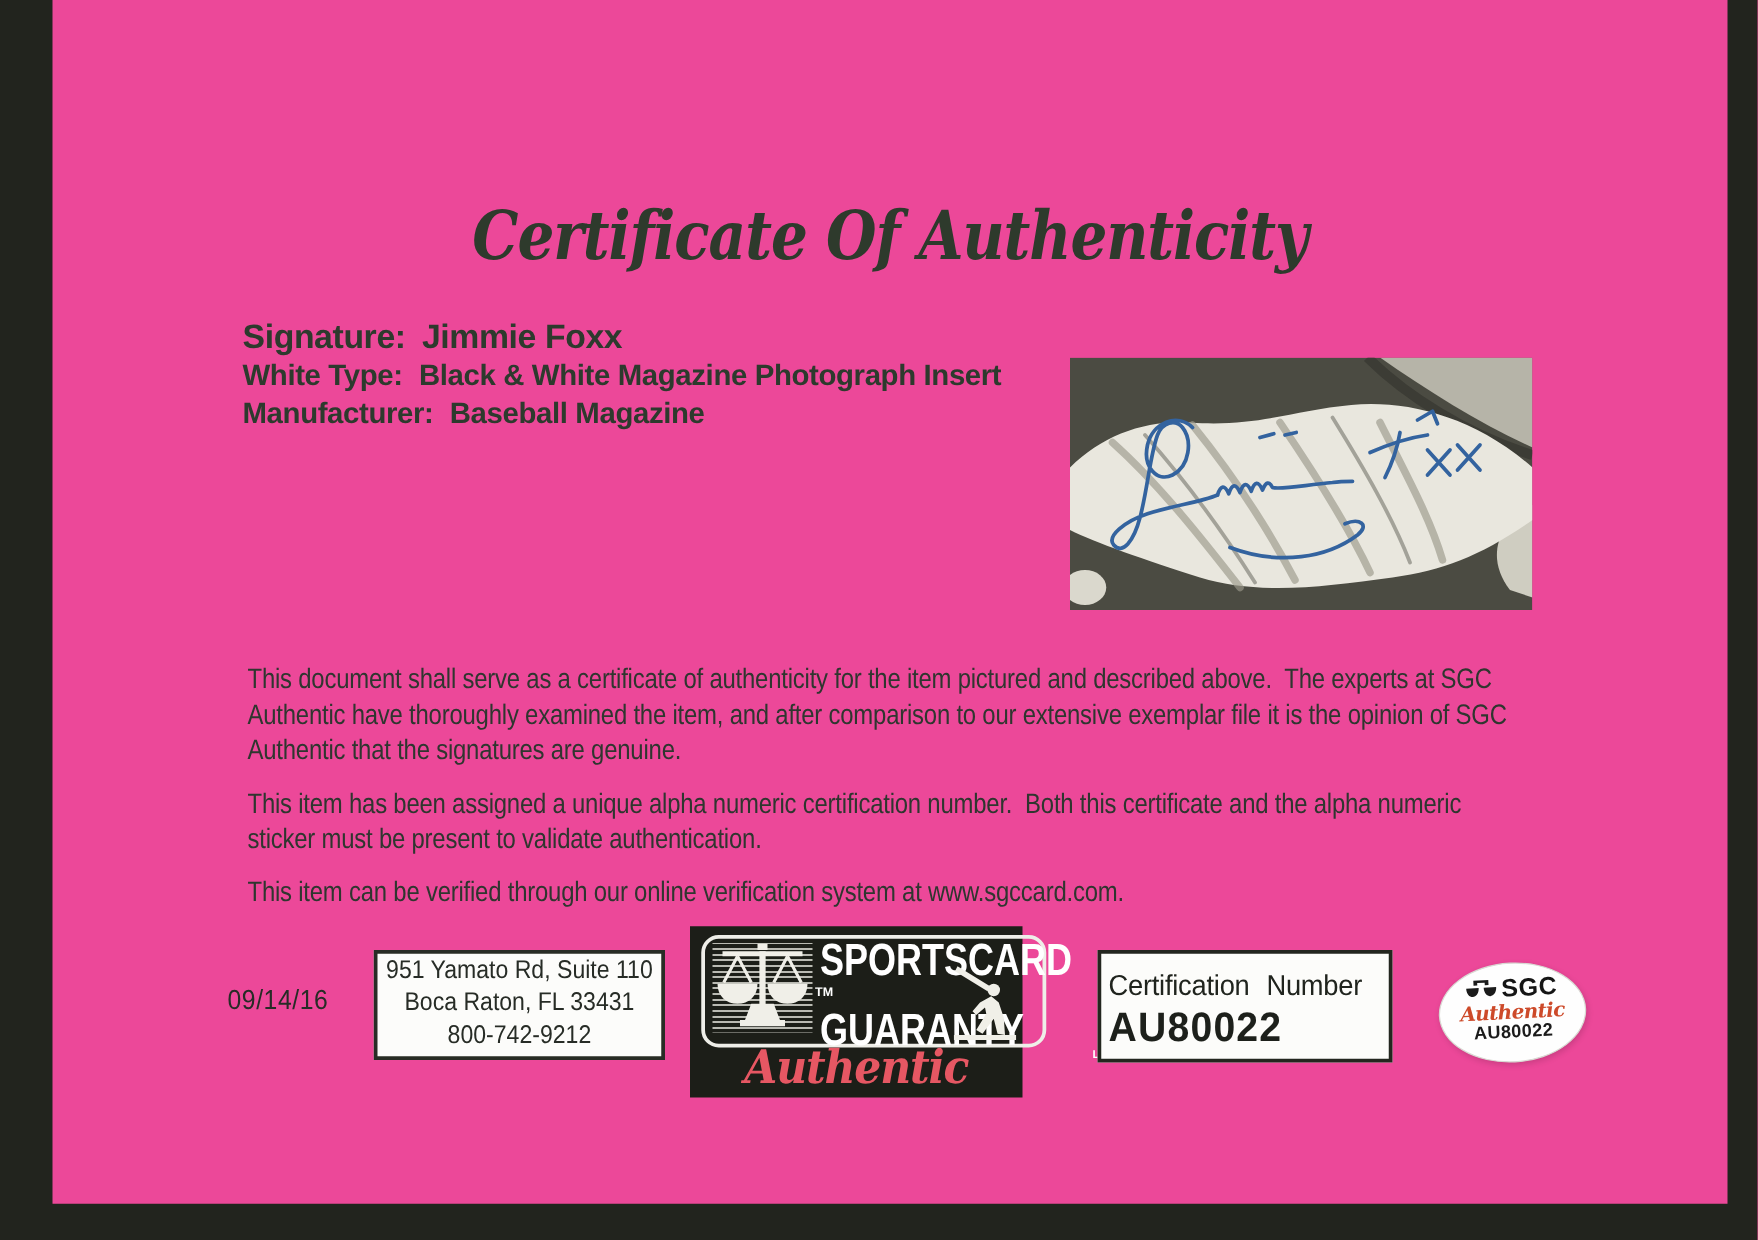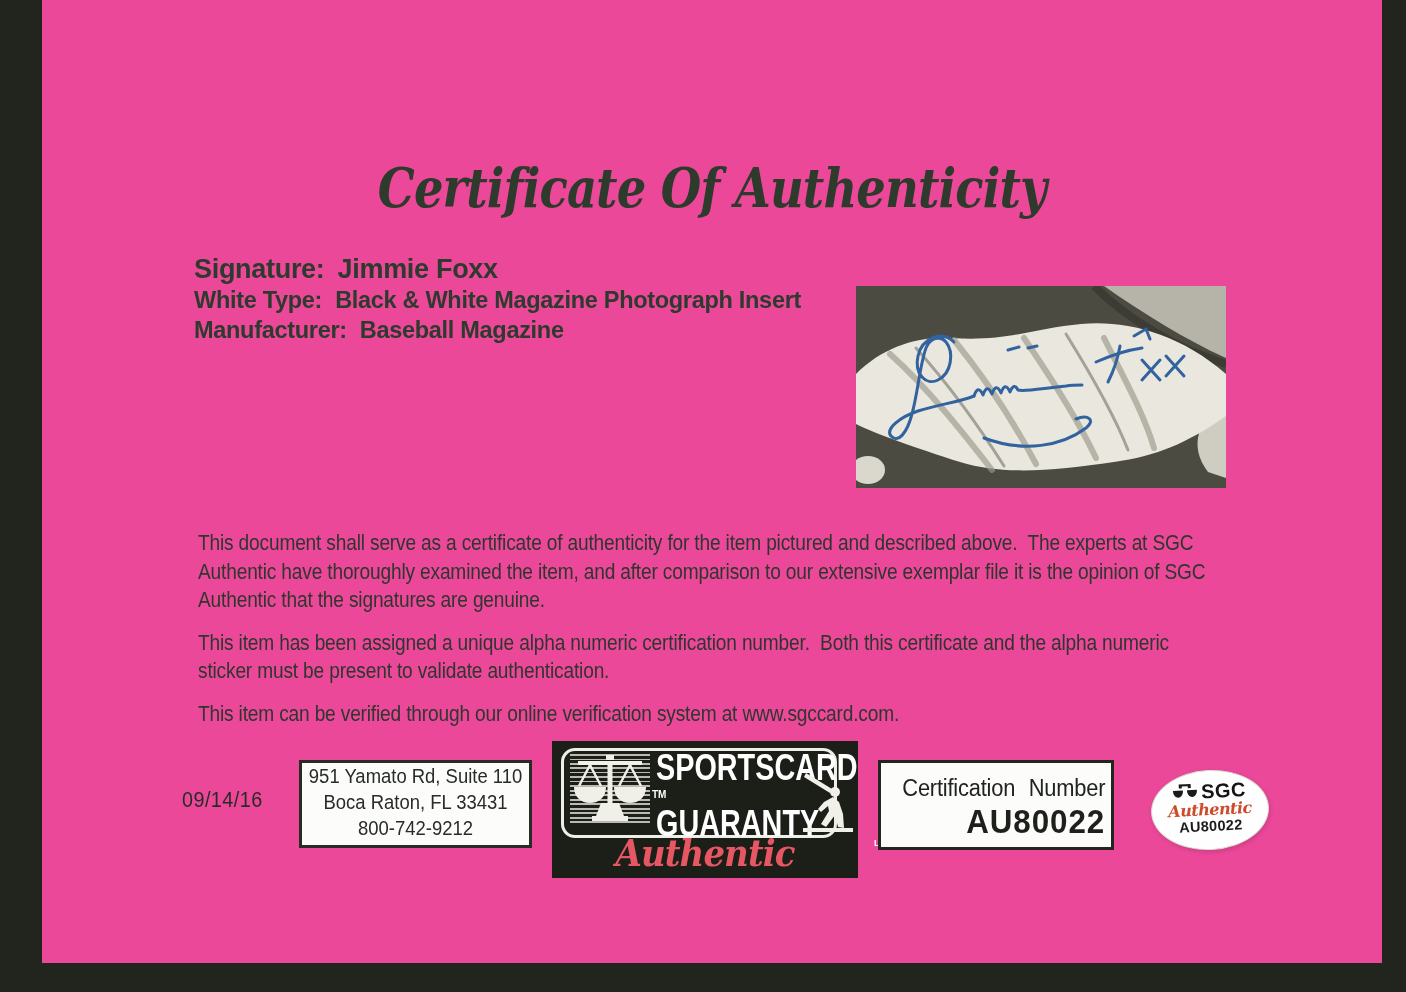--- a/index.html
+++ b/index.html
@@ -45,21 +45,21 @@
     position:absolute;left:257px;top:760px;width:233px;height:88px;
     border:3px solid #282c25;box-sizing:border-box;background:#fcfcfa;
     display:flex;align-items:flex-start;justify-content:center;
   }
   .address-inner{
     text-align:center;font-size:20.5px;line-height:26px;color:#272c26;
     transform:scaleX(.9);white-space:nowrap;
   }
   
   .sgc-logo{
-    position:absolute;left:510px;top:741px;width:306px;height:137px;
+    position:absolute;left:510px;top:741px;width:266px;height:137px;
     background:#1c1e18;
   }
   .logo-border{
     position:absolute;left:9px;top:7px;width:270px;height:84px;
     border:3px solid #eeeee8;border-radius:14px;
   }
   .logo-scales{
     position:absolute;left:18px;top:13px;width:80px;height:72px;
     background:repeating-linear-gradient(180deg,rgba(238,238,230,.75) 0 1.5px,rgba(0,0,0,0) 1.5px 4.5px);
   }
@@ -74,21 +74,21 @@
   .logo-batter{position:absolute;right:5px;top:29px;}
   .logo-script{
     position:absolute;left:0;top:90px;width:100%;text-align:center;
     font-family:"DejaVu Serif",serif;font-style:italic;font-weight:800;
     font-size:37px;color:#e65763;transform:scaleX(.92);letter-spacing:-1px;
   }
   
   .cert-box{
     position:absolute;left:836px;top:760px;width:236px;height:90px;
     border:3.5px solid #23261f;box-sizing:border-box;background:#fcfcfa;
-    text-align:right;padding-top:12px;
+    text-align:left;padding-top:12px;
   }
   .cert-label{
     font-size:23px;color:#20241e;word-spacing:8px;letter-spacing:-.2px;
     transform:scaleX(.95);transform-origin:50% 0;
   }
   .cert-number{
     font-size:33px;font-weight:bold;color:#1d201b;letter-spacing:1px;margin-top:1px;
     transform:scaleX(.95);transform-origin:50% 0;
   }
   

